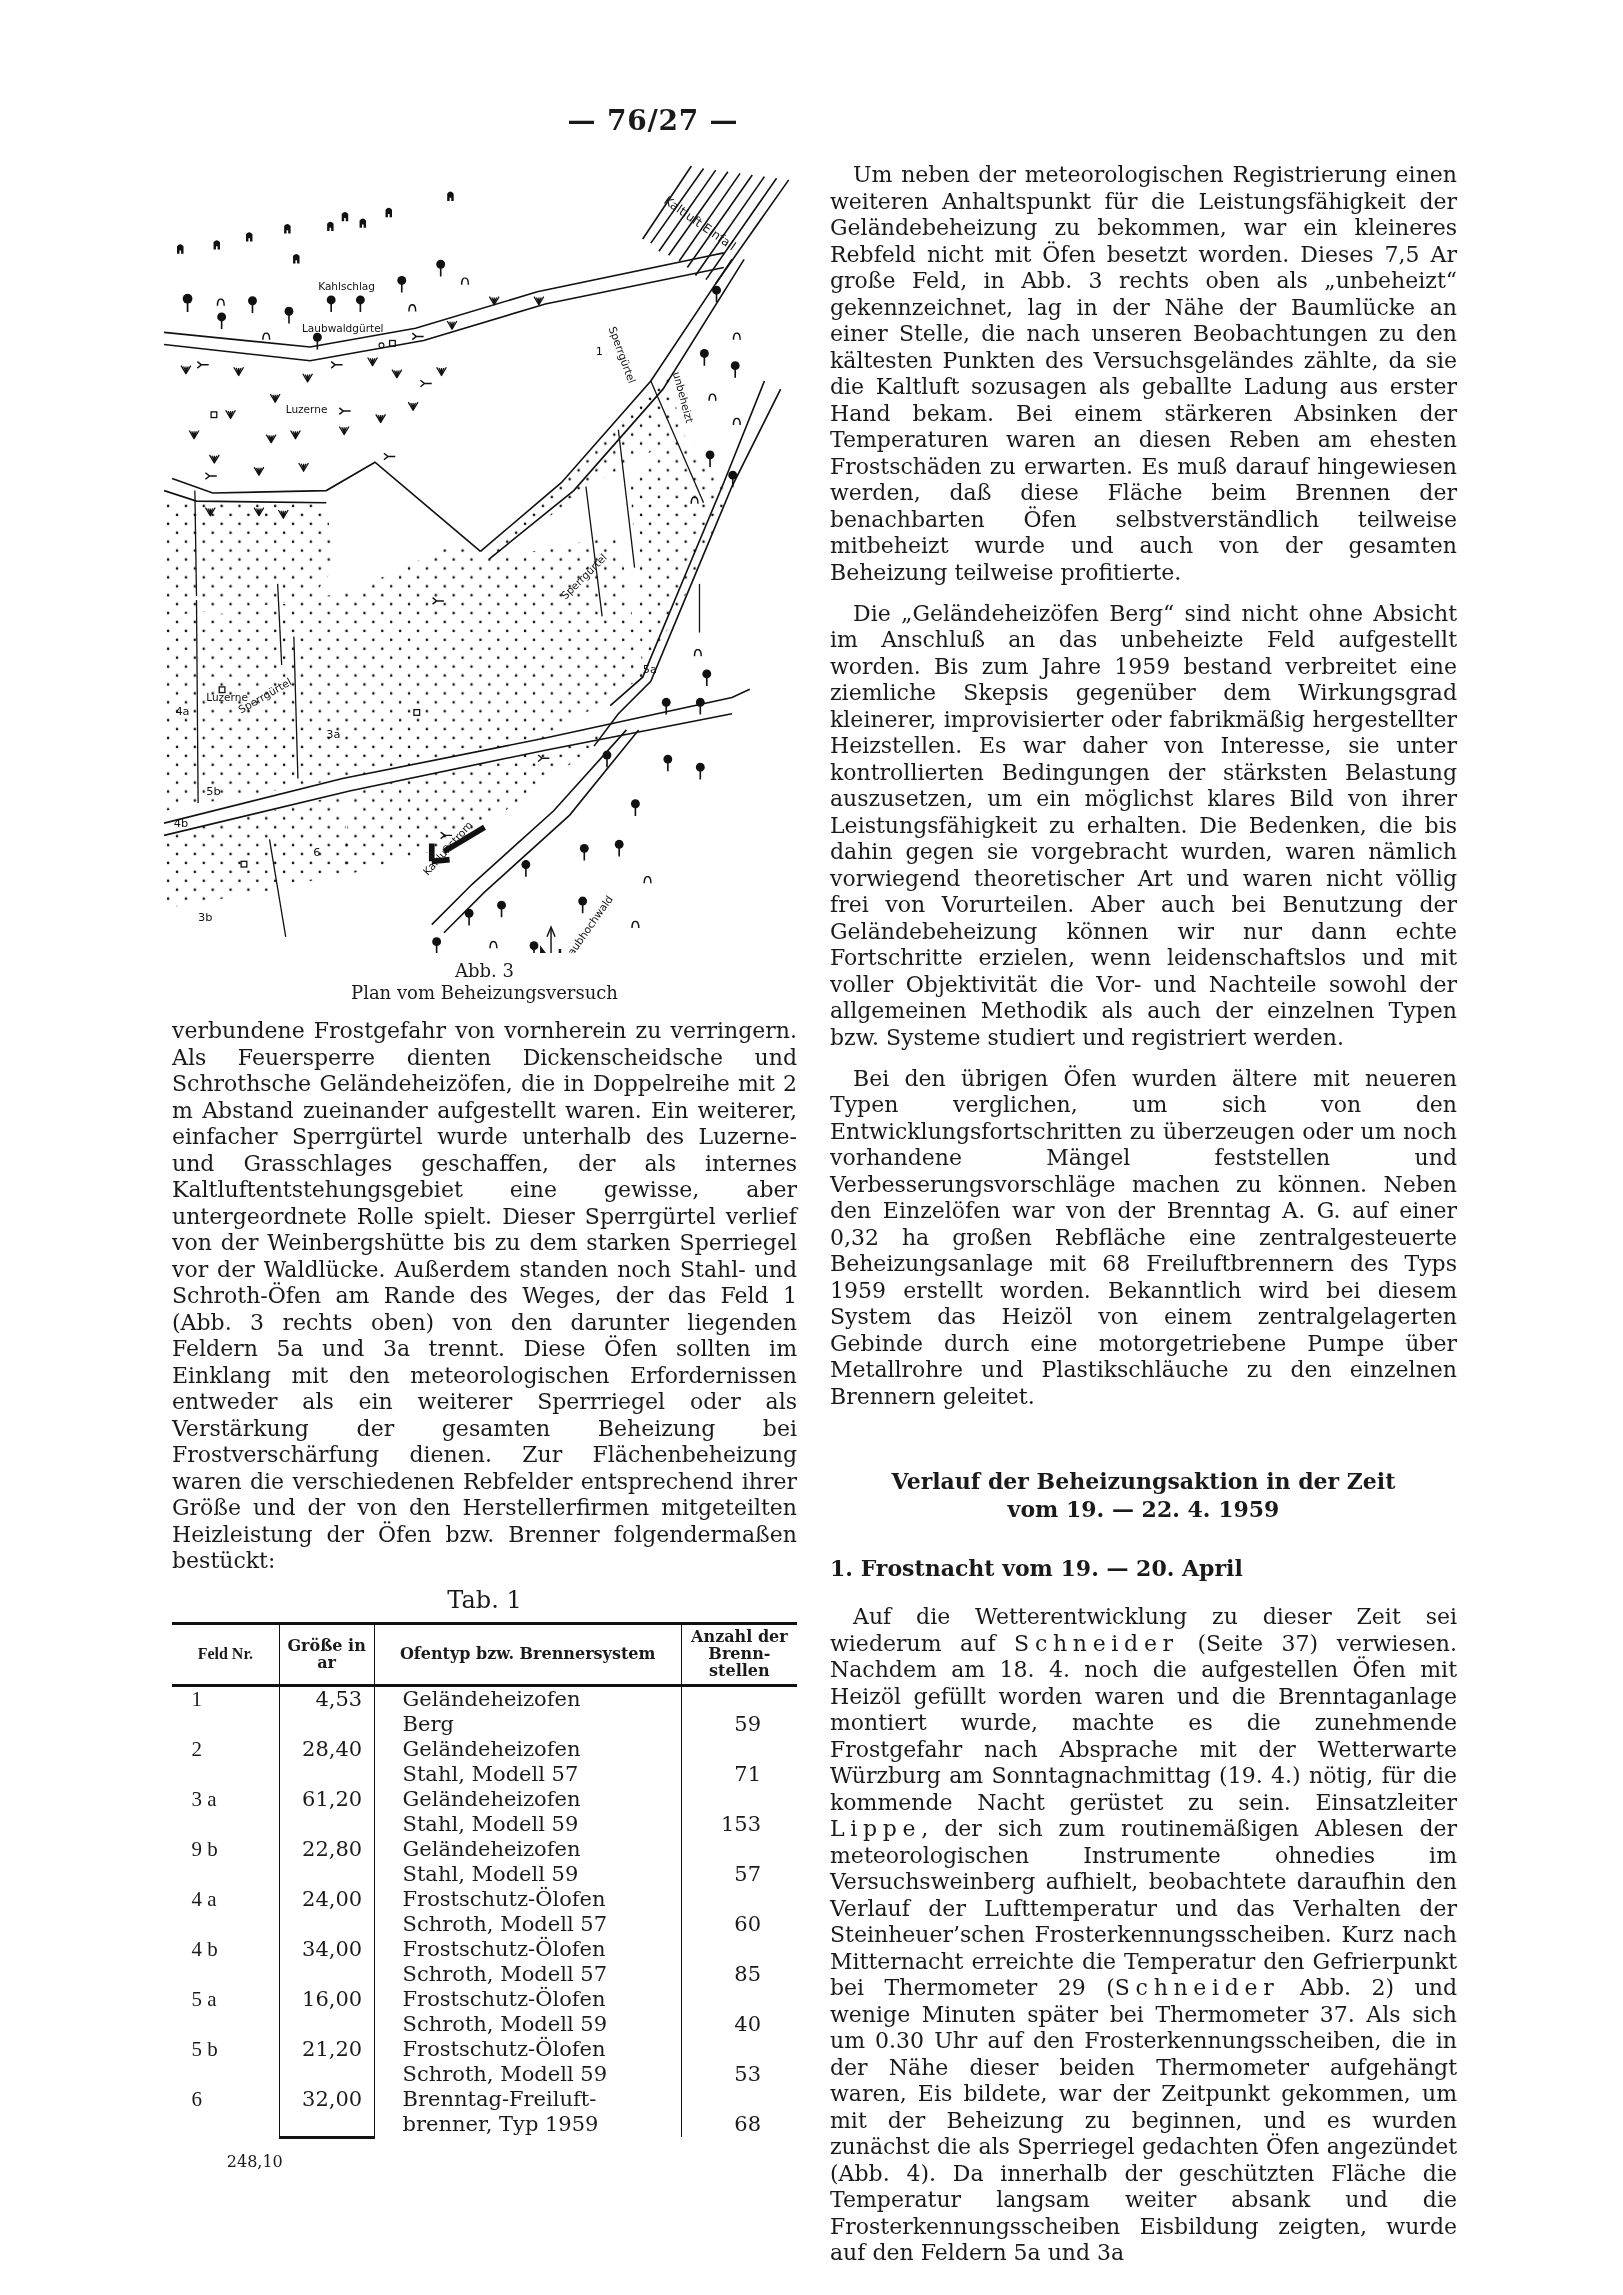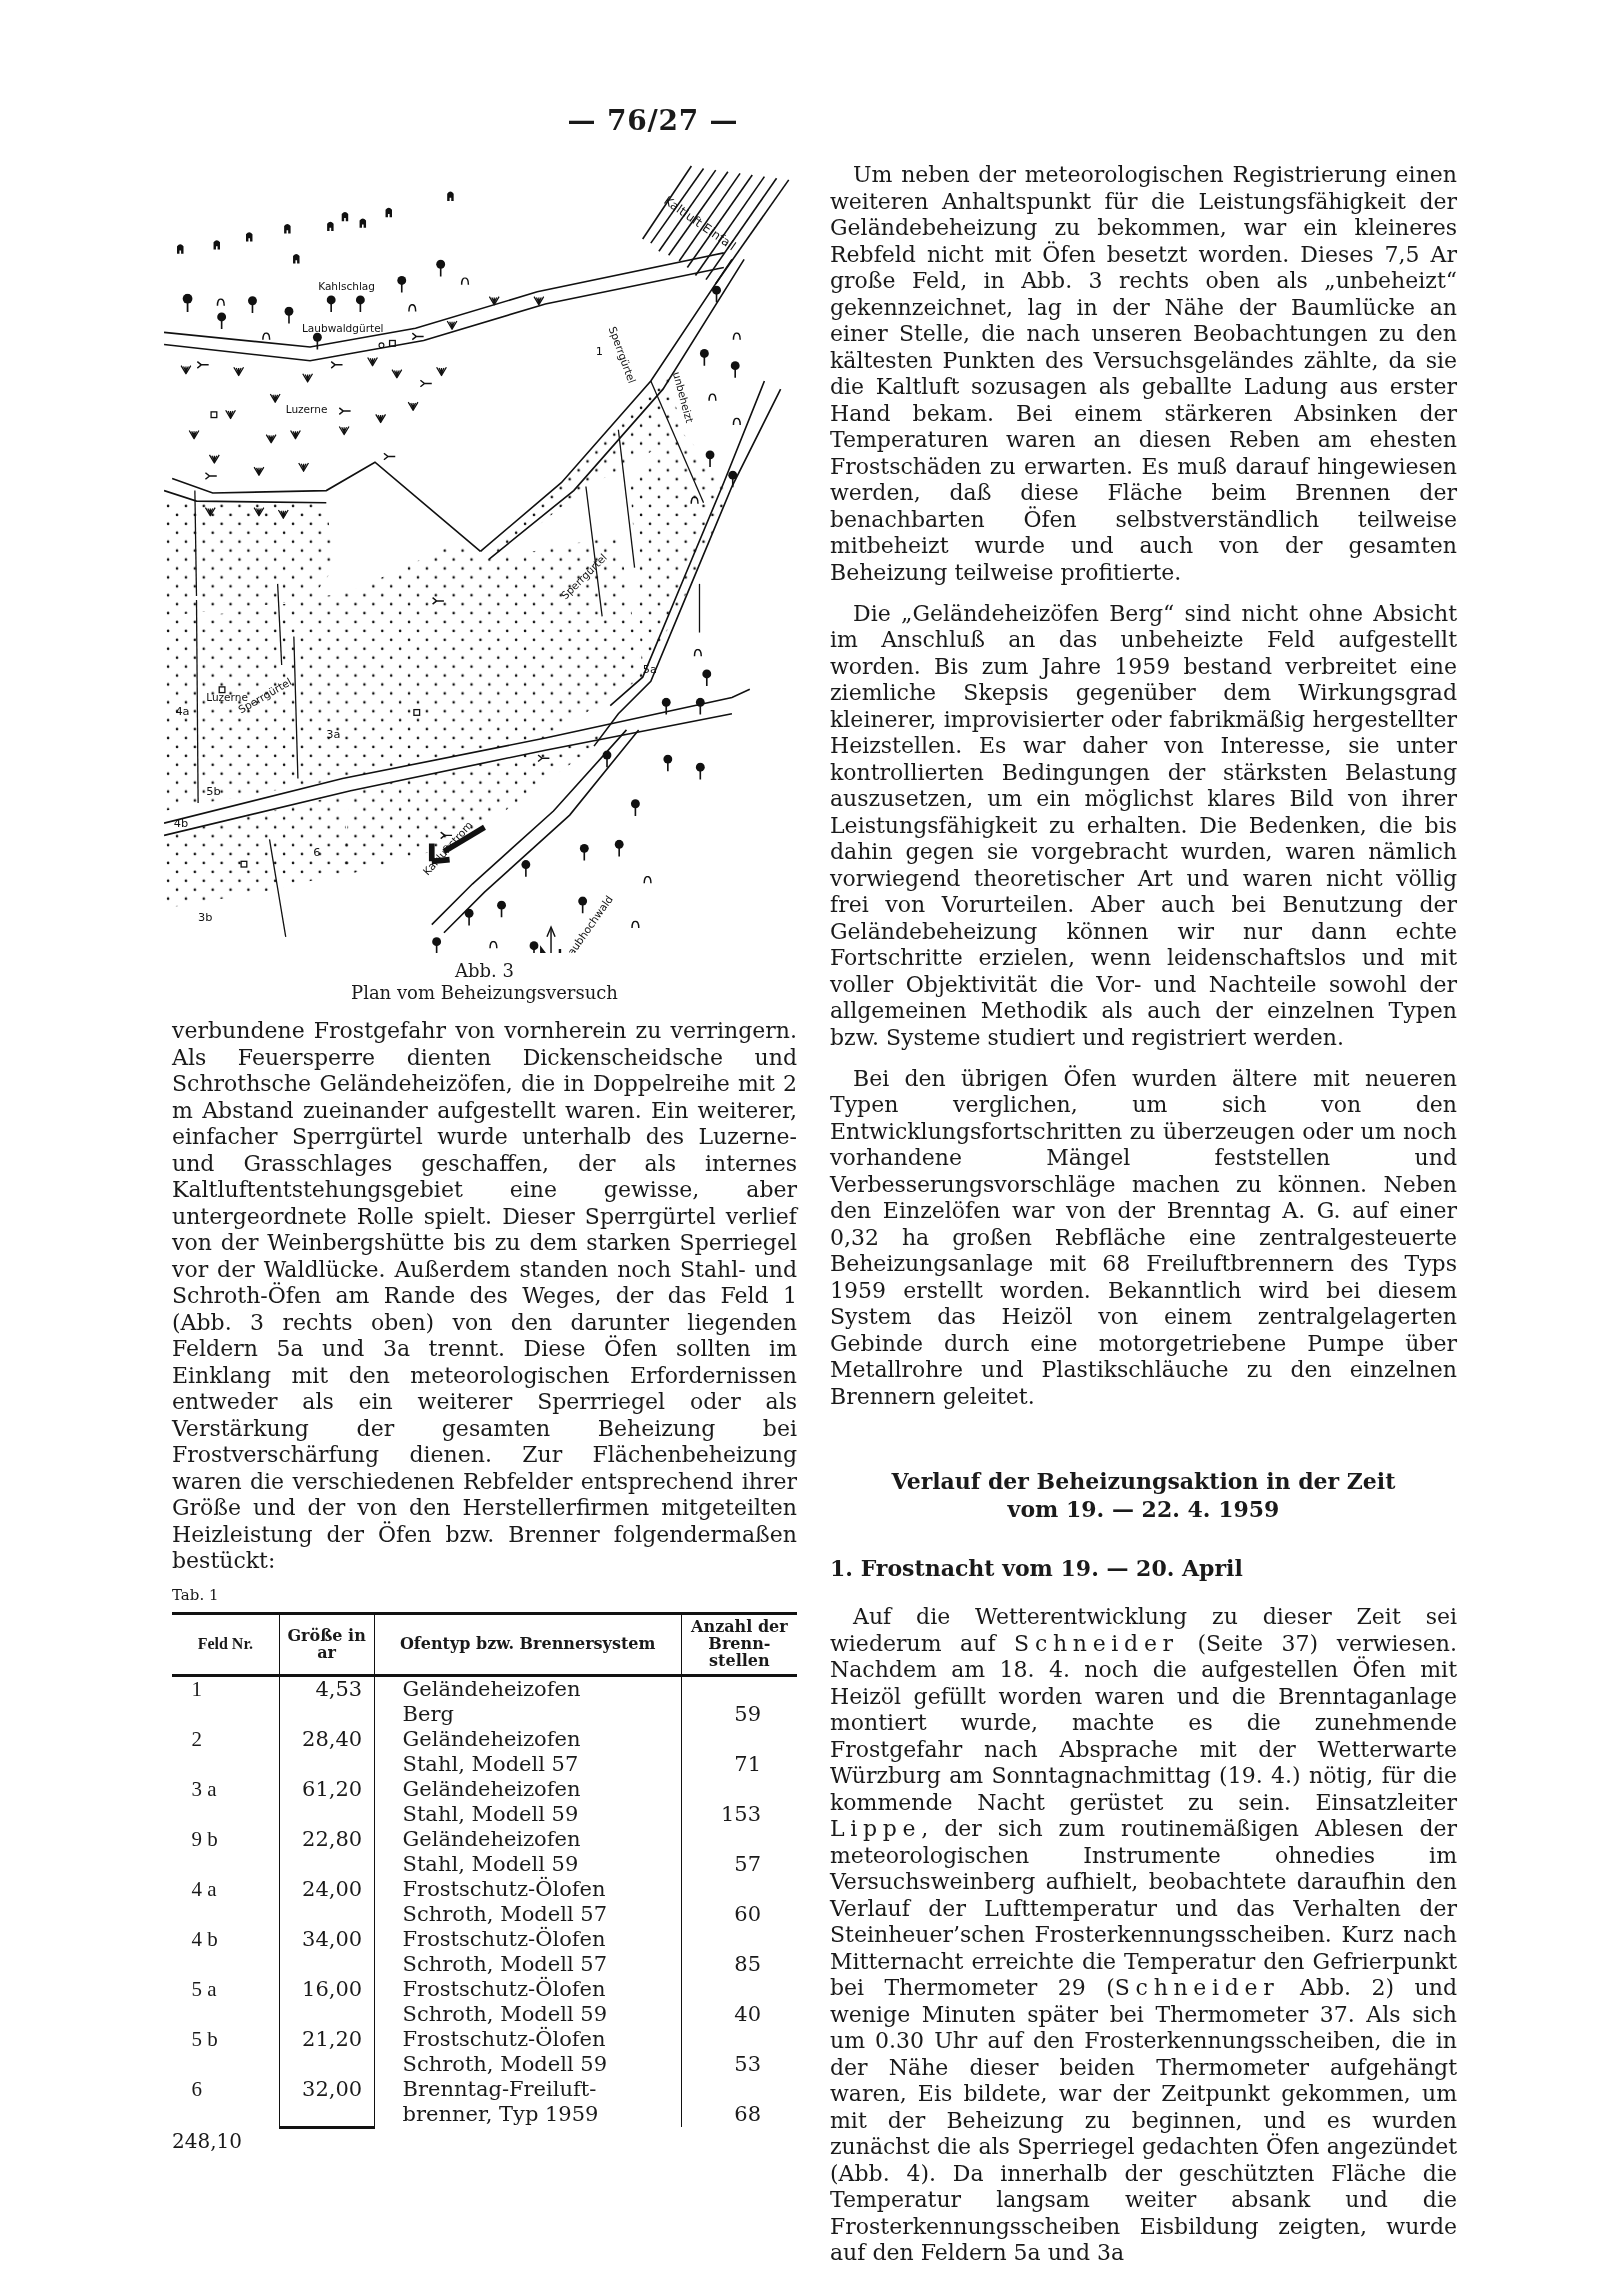--- a/index.html
+++ b/index.html
@@ -25,38 +25,38 @@
   .spaced { letter-spacing: 5.7px; }
 
   
   .figure { position: relative; width: 625px; height: 791px; }
   .figure svg { position: absolute; left: -8px; top: 0; }
   .caption {
     text-align: center; font-size: 18px; line-height: 22px; margin-top: 6.5px;
   }
 
   
-  .tab-title { text-align: left; font-size: 15px; margin: 11.4px 0 8px; }
+  .tab-title { text-align: center; font-size: 24px; margin: 11.4px 0 8px; }
   table.t1 {
     width: 625px; border-collapse: collapse; font-size: 21px; line-height: 25px;
   }
   table.t1 th {
     font-size: 16px; line-height: 17px; font-weight: bold; vertical-align: middle;
     padding: 3.2px 4.9px 4.9px; border-top: 3.2px solid #111; border-bottom: 3.2px solid #111;
   }
   table.t1 th.c-ofen { font-weight: bold; }
   table.t1 td { vertical-align: top; padding: 0 4.9px; }
   table.t1 .c-feld { width: 96px; text-align: left; padding-left: 19.5px; font-family: Liberation Serif, serif; }
   table.t1 .c-size { width: 81px; text-align: right; border-left: 1.6px solid #111; border-right: 1.6px solid #111; padding-right: 11.4px; }
   table.t1 .c-ofen { width: 292px; text-align: left; padding-left: 28px; border-right: 1.6px solid #111; }
   table.t1 .c-count { width: 81px; text-align: right; padding-right: 36px; }
   table.t1 th.c-feld, table.t1 th.c-size, table.t1 th.c-ofen, table.t1 th.c-count { text-align: center; padding-left: 3.2px; padding-right: 3.2px; }
   table.t1 td.count-cell { vertical-align: bottom; }
   tr.last-row td.c-size { border-bottom: 3.2px solid #111; }
-  .total { width: 177px; text-align: left; font-size: 20px; margin-top: 0; padding-right: 11.4px; box-sizing: border-box; }
+  .total { width: 177px; text-align: center; font-size: 16px; margin-top: 13px; padding-right: 11.4px; box-sizing: border-box; }
 
   h2.section {
     margin: 0; font-size: 22px; line-height: 28px; text-align: center; font-weight: bold;
   }
   h3.subsection {
     margin: 32px 0 23px; font-size: 22px; font-weight: bold;
   }
 </style>
 </head>
 <body>

